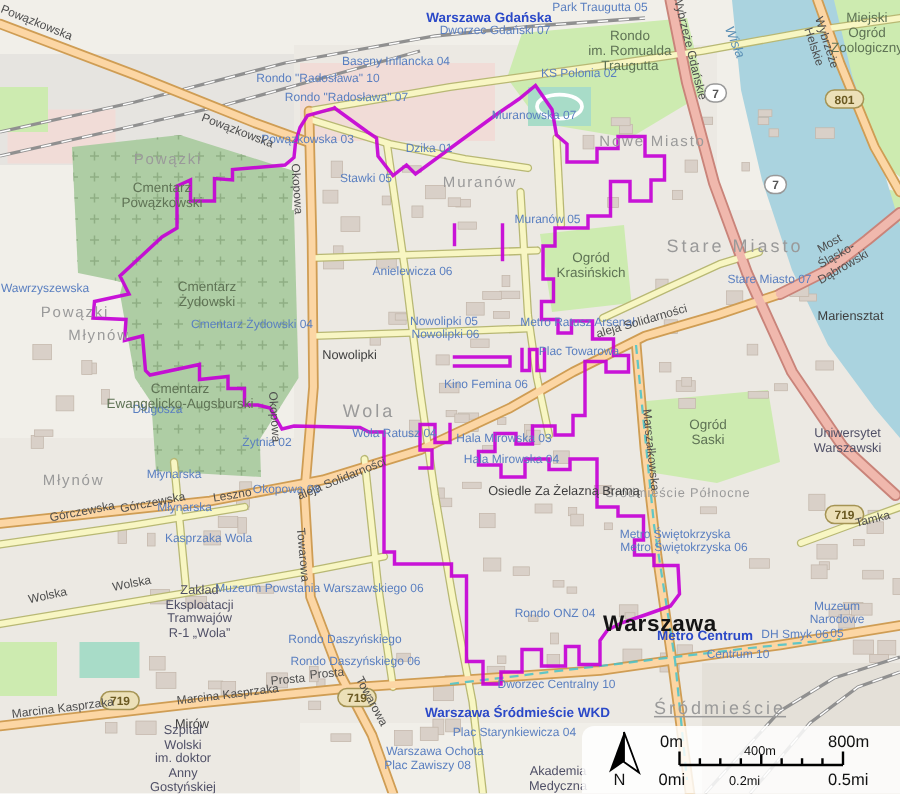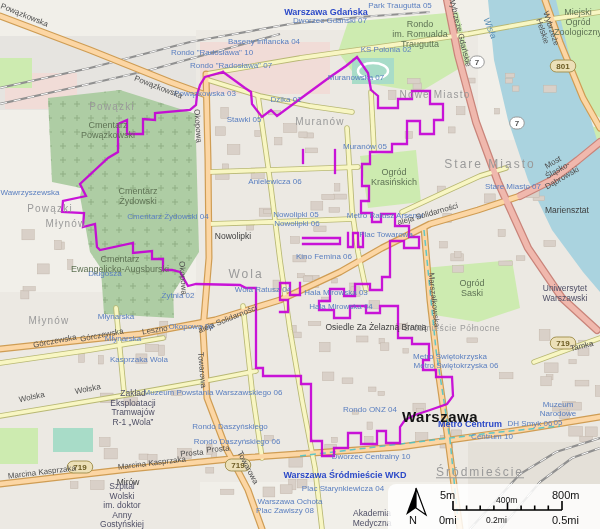--- a/index.html
+++ b/index.html
@@ -405,20 +405,20 @@
 
   <div class="scalebox">
     <svg class="north" width="26" height="30" viewBox="0 0 26 30">
       <polygon points="13,1 3,28 13,21" fill="#000"></polygon>
       <polygon points="13,1 23,28 13,21" fill="#fff" stroke="#000" stroke-width="1.2"></polygon>
     </svg>
     <span class="sn">N</span>
     <svg class="bar" width="212" height="45" viewBox="0 0 212 45">
       <path d="M65,26 H174 M65,17 V26 M174,17 V26 M119.5,19 V26 M78.6,21.5 V26 M92.2,21.5 V26 M105.9,21.5 V26 M133.1,21.5 V26 M146.7,21.5 V26 M160.3,21.5 V26" stroke="#000" stroke-width="1.6" fill="none"></path>
     </svg>
-    <span class="s-m0">5m</span>
+    <span class="s-m0">0m</span>
     <span class="s-m4">400m</span>
     <span class="s-m8">800m</span>
     <span class="s-i0">0mi</span>
     <span class="s-i2">0.2mi</span>
     <span class="s-i5">0.5mi</span>
   </div>
 </div>
 
 </body></html>

